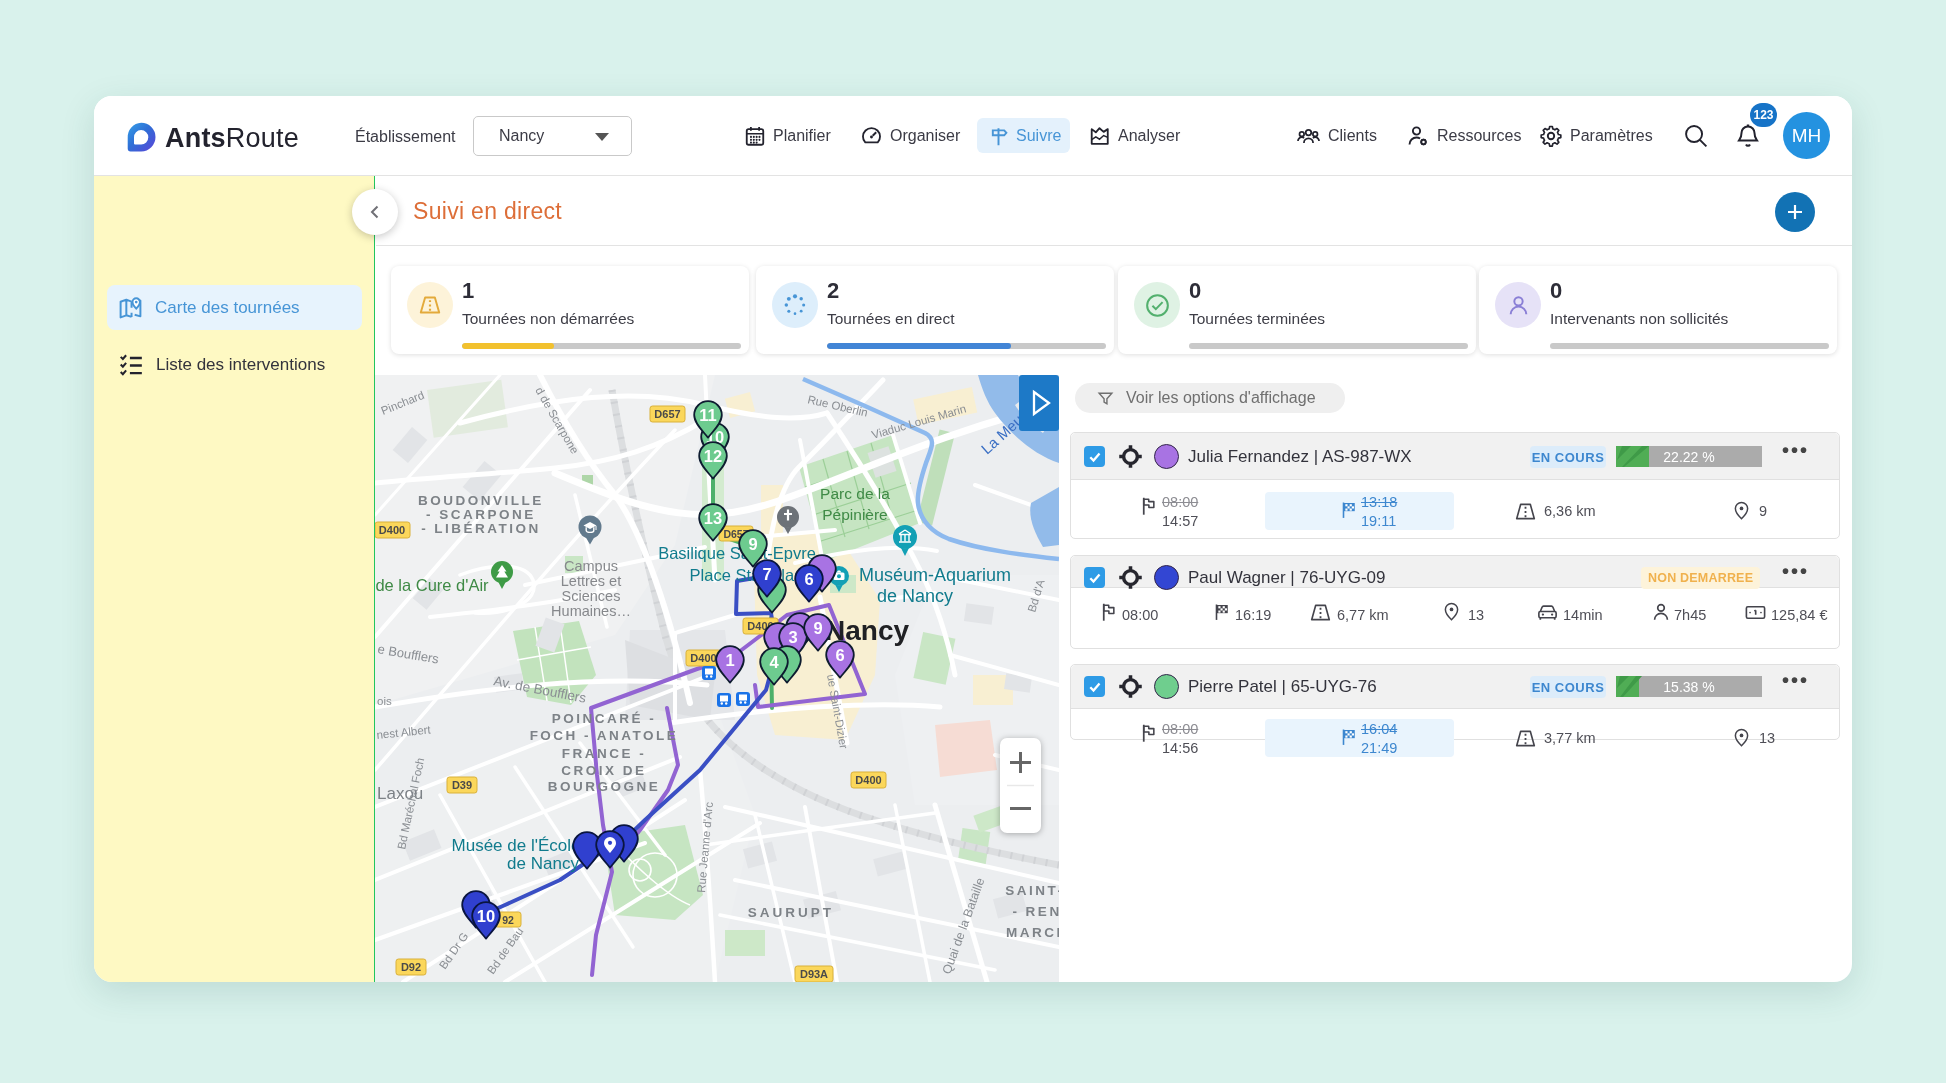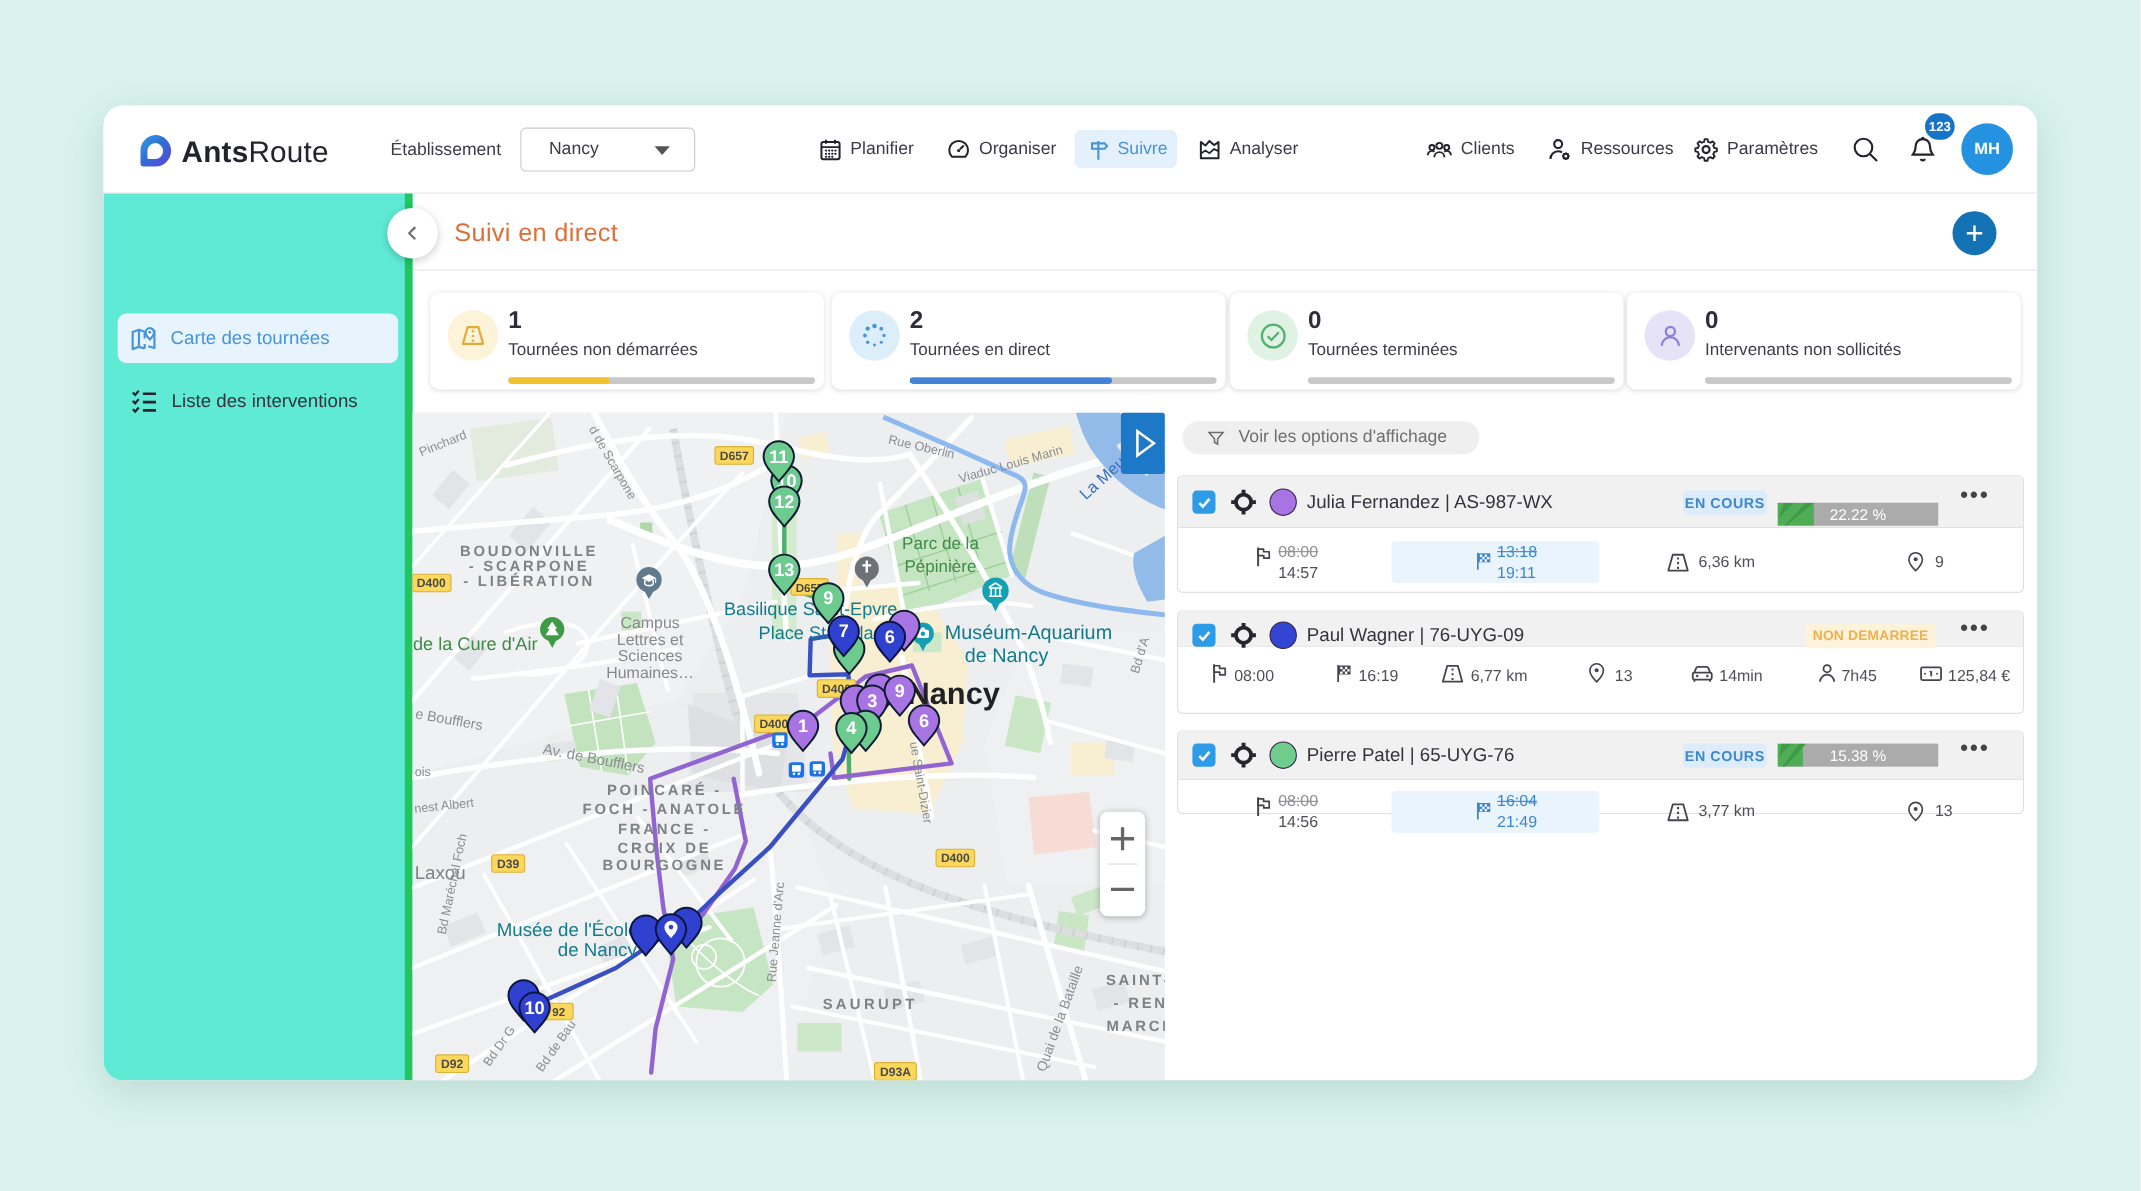--- a/index.html
+++ b/index.html
@@ -13,21 +13,21 @@
 .navitem svg { display:block; }
 #logo { position:absolute; left:30px; top:24px; display:flex; align-items:center; }
 #logotxt { font-size:27px; color:#23232e; letter-spacing:.2px; margin-left:7px; }
 #logotxt b { font-weight:bold; }
 #etab { position:absolute; left:261px; top:32px; font-size:16px; color:#3b3b45; }
 #seldrop { position:absolute; left:379px; top:20px; width:159px; height:40px; border:1px solid #c9c9c9; border-radius:5px; }
 #seldrop .txt { position:absolute; left:25px; top:10px; font-size:16px; color:#3b3b45; }
 #seldrop .car { position:absolute; right:22px; top:16px; width:0; height:0; border-left:7px solid transparent; border-right:7px solid transparent; border-top:8px solid #555; }
 #suivrebg { position:absolute; left:883px; top:22px; width:93px; height:35px; background:#e4f1fc; border-radius:6px; }
 
-#sidebar { position:absolute; left:0; top:80px; width:281px; height:806px; border-right:7px solid #22c55e; background:#5eead4; }
+#sidebar { position:absolute; left:0; top:80px; width:281px; height:806px; border-right:1px solid #22c55e; background:#fef9c3; }
 .sideitem { position:absolute; left:13px; width:255px; height:45px; border-radius:8px; display:flex; align-items:center; gap:12px; padding-left:11px; font-size:17px; }
 
 #pghead { position:absolute; left:282px; top:80px; width:1476px; height:70px; border-bottom:1px solid #e3e3e3; }
 #backbtn { position:absolute; left:258px; top:93px; width:46px; height:46px; border-radius:50%; background:#fff; box-shadow:0 2px 8px rgba(0,0,0,.22); z-index:5; display:flex; align-items:center; justify-content:center; }
 #title { position:absolute; left:319px; top:102px; font-size:23px; color:#dd6e38; letter-spacing:.3px; }
 #plusbtn { position:absolute; left:1681px; top:96px; width:40px; height:40px; border-radius:50%; background:#1272b4; color:#fff; display:flex; align-items:center; justify-content:center; }
 
 .stat { position:absolute; top:170px; width:358px; height:88px; background:#fff; border-radius:8px; box-shadow:0 1px 5px rgba(0,0,0,.13); }
 .stat .ic { position:absolute; left:16px; top:16px; width:46px; height:46px; border-radius:50%; display:flex; align-items:center; justify-content:center; }
 .stat .num { position:absolute; left:71px; top:12px; font-size:22px; font-weight:bold; color:#2e2e38; }
@@ -37,21 +37,21 @@
 
 #optbtn { position:absolute; left:981px; top:287px; width:270px; height:30px; border-radius:15px; background:#efefef; color:#6f6f6f; font-size:16px; display:flex; align-items:center; gap:12px; padding-left:22px; }
 .row { position:absolute; left:976px; width:770px; border:1px solid #e0e0e0; border-radius:5px; background:#fff; }
 .rowhead { height:47px; background:#f1f1f1; border-bottom:1px solid #e0e0e0; border-radius:5px 5px 0 0; position:relative; display:flex; align-items:center; }
 .ckbox { position:absolute; left:13px; top:13px; width:21px; height:21px; background:#2e9be6; border-radius:4px; display:flex; align-items:center; justify-content:center; }
 .locate { position:absolute; left:47px; top:11px; }
 .avatar { position:absolute; left:83px; top:11px; width:25px; height:25px; border-radius:50%; border:1.5px solid #33264a; }
 .rname { position:absolute; left:117px; top:14px; font-size:17px; color:#33333c; }
 .badge { position:absolute; top:13px; height:22px; border-radius:4px; font-size:13px; font-weight:bold; letter-spacing:.5px; display:flex; align-items:center; justify-content:center; }
 .encours { left:459px; width:76px; background:#dcecfa; color:#3d87cf; }
-.pbar { position:absolute; left:545px; top:24px; width:146px; height:21px; background:#ababab; overflow:hidden; }
+.pbar { position:absolute; left:545px; top:13px; width:146px; height:21px; background:#ababab; overflow:hidden; }
 .pbar .txt { position:absolute; width:100%; text-align:center; top:3px; color:#fff; font-size:14px; }
 .dots { position:absolute; right:30px; top:6px; color:#444; font-size:20px; font-weight:bold; letter-spacing:2px; }
 .rowdet { position:relative; }
 .dit { position:absolute; display:flex; align-items:center; gap:8px; color:#4f4f57; font-size:14.5px; white-space:nowrap; }
 .st { text-decoration:line-through; color:#8d8d93; }
 .bluebox { position:absolute; background:#e9f4fd; border-radius:4px; }
 .btime { color:#3d87cf; }
 </style>
 </head>
 <body>
@@ -155,21 +155,21 @@
         </svg>
     </div>
     <div class="navitem" style="left:1641px">
       <svg width="26" height="28" viewBox="0 0 26 28" fill="none" stroke="#23232e" stroke-width="2">
           <path d="M13 4.5c-4 0-6.5 3-6.5 6.5 0 5-2 6.5-2.6 7.5h18.2c-.6-1-2.6-2.5-2.6-7.5 0-3.5-2.5-6.5-6.5-6.5z"></path>
           <path d="M11 22.5a2.2 2.2 0 0 0 4 0"></path>
           <path d="M13 4.5v-2" stroke-width="2.4"></path>
         </svg>
     </div>
     <div class="abs" style="left:1656px;top:7px;width:27px;height:24px;background:#1673c7;border-radius:12px;color:#fff;font-size:12px;font-weight:bold;display:flex;align-items:center;justify-content:center;z-index:3">123</div>
-    <div class="abs" style="left:1689px;top:16px;width:47px;height:47px;background:#2492e0;border-radius:50%;color:#fff;font-size:15px;font-weight:bold;display:flex;align-items:center;justify-content:center">MH</div>
+    <div class="abs" style="left:1689px;top:16px;width:47px;height:47px;background:#2492e0;border-radius:50%;color:#fff;font-size:19px;font-weight:normal;display:flex;align-items:center;justify-content:center">MH</div>
   </div>
   <div id="sidebar">
     <div class="sideitem" style="top:109px;background:#e7f3fd;color:#4795d6">
       <svg width="25" height="25" viewBox="0 0 24 24" fill="none" stroke="#4795d6" stroke-width="1.9">
           <path d="M2.5 6.5l5.5-2 0 15-5.5 2z M8 4.5l5 1.8M13 21l-5-1.5M13 6.3v6M13 17v4M18.5 4.5l3 1v15l-5.5-1.5" stroke-linejoin="round"></path>
           <path d="M17.5 3.2a3.6 3.6 0 0 1 3.6 3.6c0 2.7-3.6 6.2-3.6 6.2s-3.6-3.5-3.6-6.2a3.6 3.6 0 0 1 3.6-3.6z" fill="#fff"></path>
           <circle cx="17.5" cy="6.8" r="1.3" fill="#4795d6" stroke="none"></circle>
         </svg>
       <span>Carte des tournées</span>
     </div>

